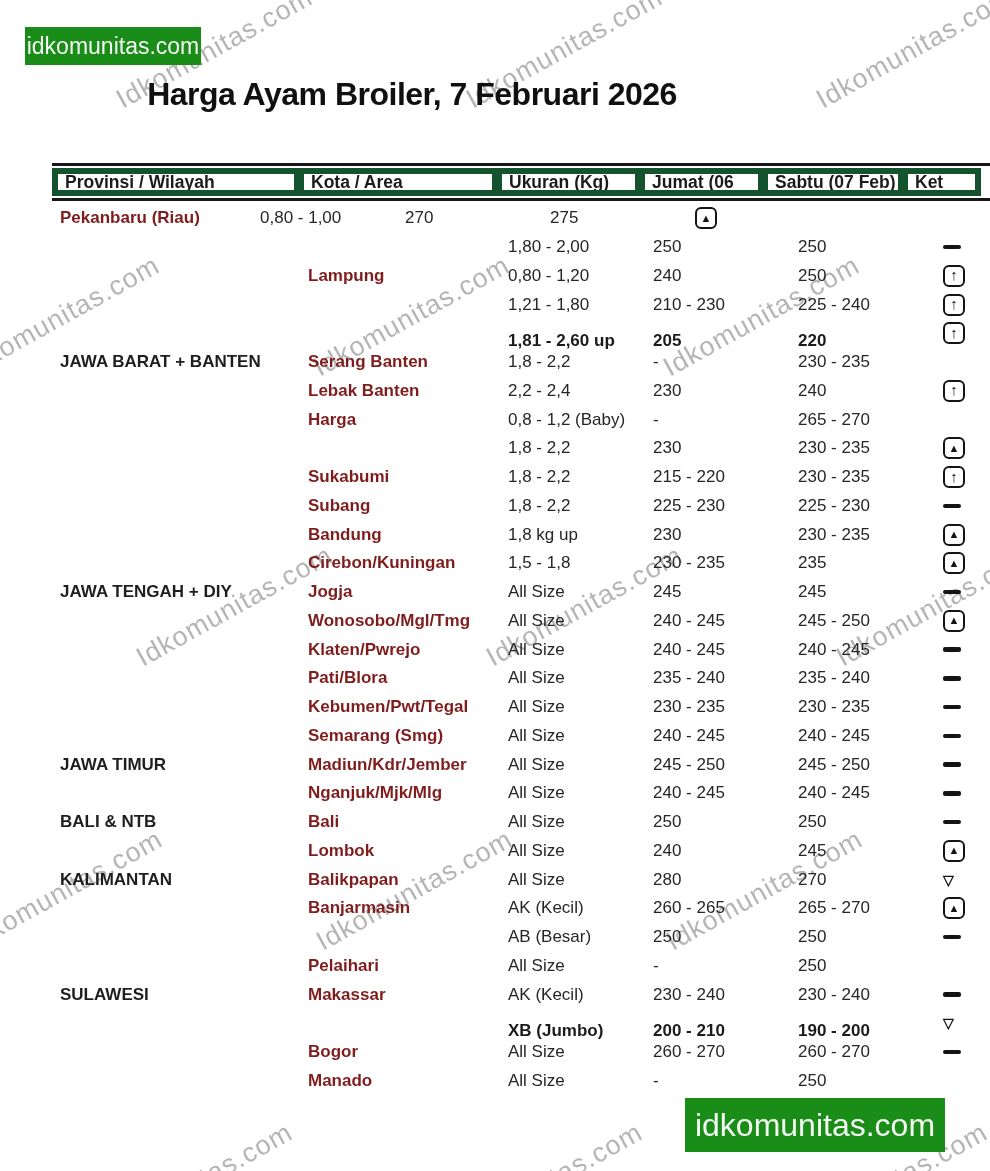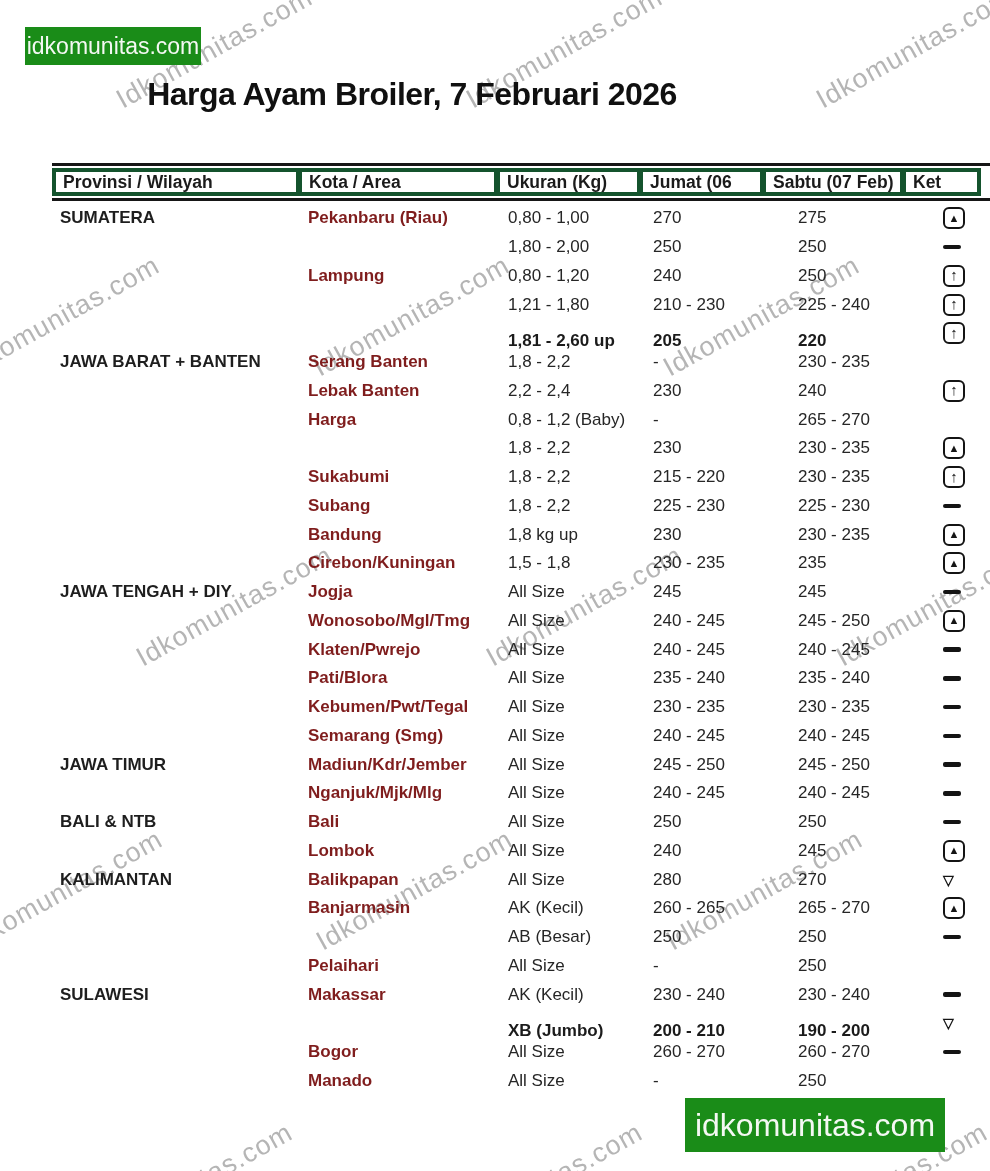--- a/index.html
+++ b/index.html
@@ -23,21 +23,21 @@
   
   .page-title{
     position:absolute;left:0;top:76px;width:824px;text-align:center;z-index:3;
     font-size:32px;font-weight:700;color:#101010;letter-spacing:-0.5px;
   }
   
   .price-table{position:absolute;left:52px;top:163px;width:960px;z-index:2;}
   .bar{height:3px;background:#161616;width:938px;}
   .hdr-row{display:flex;margin:2px 0 2px 0;}
   .hdr-cell{
-    box-sizing:border-box;border:4px solid #14532d;height:28px;
+    box-sizing:border-box;border:6px solid #14532d;height:28px;
     display:flex;align-items:center;padding-left:7px;
     font-weight:700;font-size:17.5px;color:#1b1b1b;margin-left:-2px;
     background:#fff;white-space:nowrap;overflow:hidden;
   }
   .hdr-cell:first-child{margin-left:0;}
   .rows{margin-top:3px;}
   .t-row{display:flex;height:28.75px;align-items:center;}
   .t-cell{box-sizing:border-box;padding-left:8px;font-size:17px;color:#262626;
     white-space:nowrap;overflow:visible;}
   .c-prov{width:248px;font-weight:700;color:#1e1e1e;}
@@ -90,21 +90,20 @@
     <div class="hdr-cell" style="width:248px">Provinsi / Wilayah</div>
     <div class="hdr-cell" style="width:200px">Kota / Area</div>
     <div class="hdr-cell" style="width:145px">Ukuran (Kg)</div>
     <div class="hdr-cell" style="width:125px">Jumat (06</div>
     <div class="hdr-cell" style="width:142px">Sabtu (07 Feb)</div>
     <div class="hdr-cell" style="width:79px">Ket</div>
   </div>
   <div class="bar"></div>
   <div class="rows" id="rows">
       <div class="t-row">
-        <div class="t-cell c-prov">SUMATERA</div>
         <div class="t-cell c-city">Pekanbaru (Riau)</div>
         <div class="t-cell c-size">0,80 - 1,00</div>
         <div class="t-cell c-fri">270</div>
         <div class="t-cell c-sat">275</div>
         <div class="t-cell c-ket">
           <span class="ic-box tri">▲</span>
         </div>
       </div>
       <div class="t-row">
         <div class="t-cell c-prov"></div>

